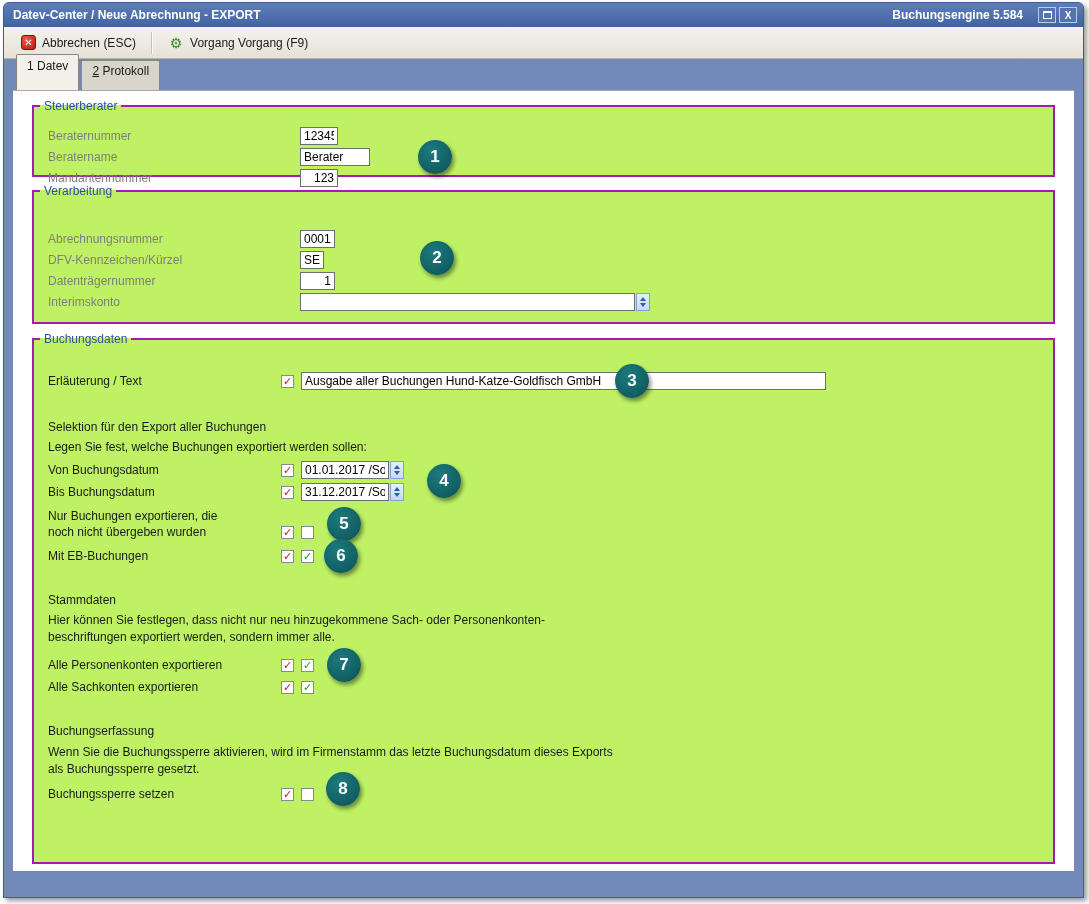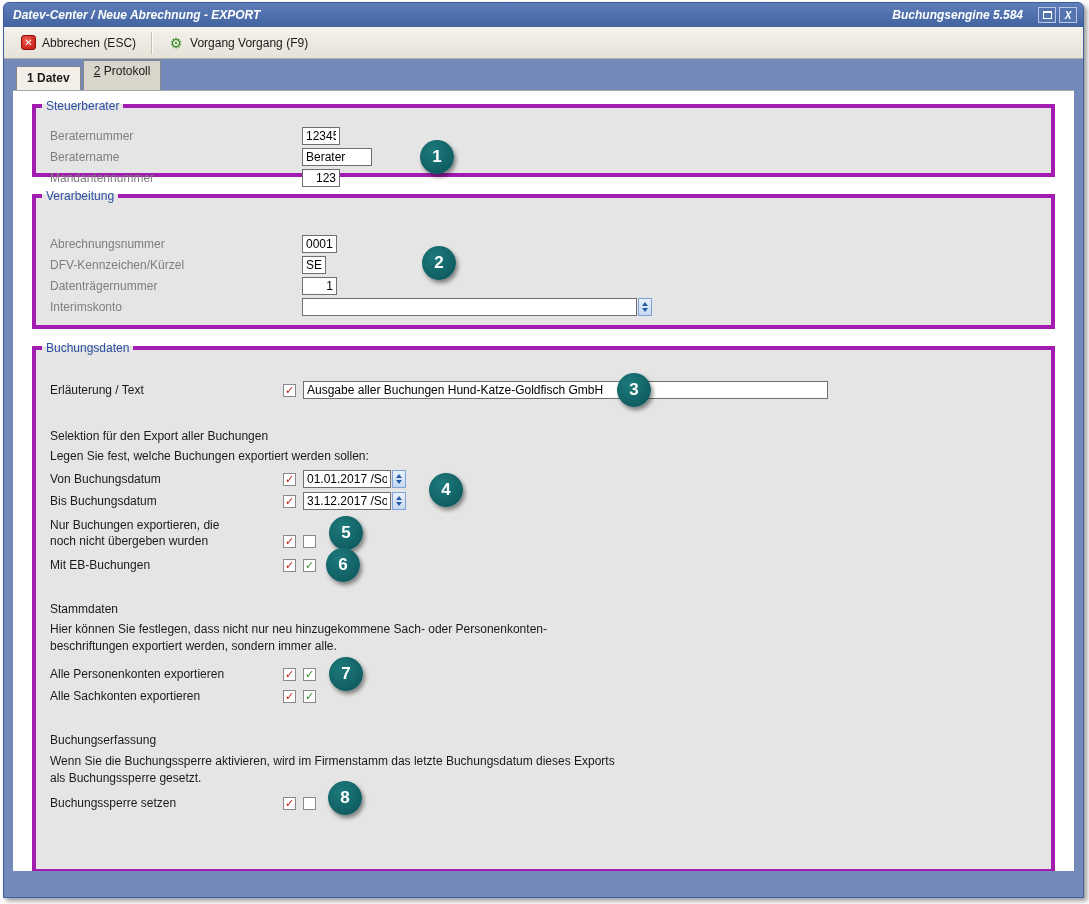--- a/index.html
+++ b/index.html
@@ -22,21 +22,20 @@
     overflow: hidden;
   }
   
   .titlebar {
     height: 24px;
     background: linear-gradient(#5e7eba, #41639f);
     display: flex; align-items: center;
     padding: 0 6px 0 9px;
     color: #fff; font-weight: bold;
     border-radius: 5px 5px 0 0;
-    font-style: italic;
   }
   .titlebar .spacer { flex: 1; }
   .titlebar .engine { margin-right: 12px; white-space: nowrap; }
   .winbtn {
     width: 18px; height: 16px; margin-left: 3px;
     border: 1px solid #bcc9e6;
     background: #5474b0;
     color: #fff; font-size: 10px; font-weight: bold;
     display: inline-flex; align-items: center; justify-content: center;
     cursor: default;
@@ -71,35 +70,35 @@
   
   .tabstrip { height: 31px; display: flex; align-items: flex-end; padding-left: 12px; }
   .tab {
     height: 30px; padding: 3px 10px 0 10px;
     border: 1px solid #86868a; border-bottom: none;
     border-radius: 2px 2px 0 0;
     background: #d9d5ca; color: #1a1a1a;
     margin-right: 2px; cursor: default; white-space: nowrap;
   }
   .tab.active {
-    height: 24px; padding-top: 4px;
-    background: #f2f0e9; font-weight: bold;
+    height: 36px; padding-top: 4px;
+    background: #f2f0e9; font-weight: normal;
     position: relative; z-index: 2;
   }
   .tab .accel-u { text-decoration: underline; }
   
   .content {
     margin: 0 9px; height: 781px;
     background: #fff; border-top: 1px solid #a9a9a9;
     position: relative; overflow: hidden;
   }
   fieldset {
-    border: 4px solid #a21caf;
-    background: #e5e5e5;
-    margin: 12px 19px;
+    border: 2px solid #a21caf;
+    background: #bef264;
+    margin: 3px 19px;
     position: relative;
   }
   fieldset legend {
     color: #2c4fa3; padding: 0 4px; margin-left: 6px; font-size: 12px;
   }
   .fs-steuerberater { margin-top: 8px; height: 78px; padding-top: 12px; }
   .fs-verarbeitung  { margin-top: 7px; height: 140px; padding-top: 30px; }
   .fs-buchungsdaten { margin-top: 8px; height: 532px; padding-top: 24px; }
   .frow { display: flex; align-items: center; height: 21px; padding-left: 14px; }
   .frow .lbl { width: 252px; color: #7e7e7e; }

